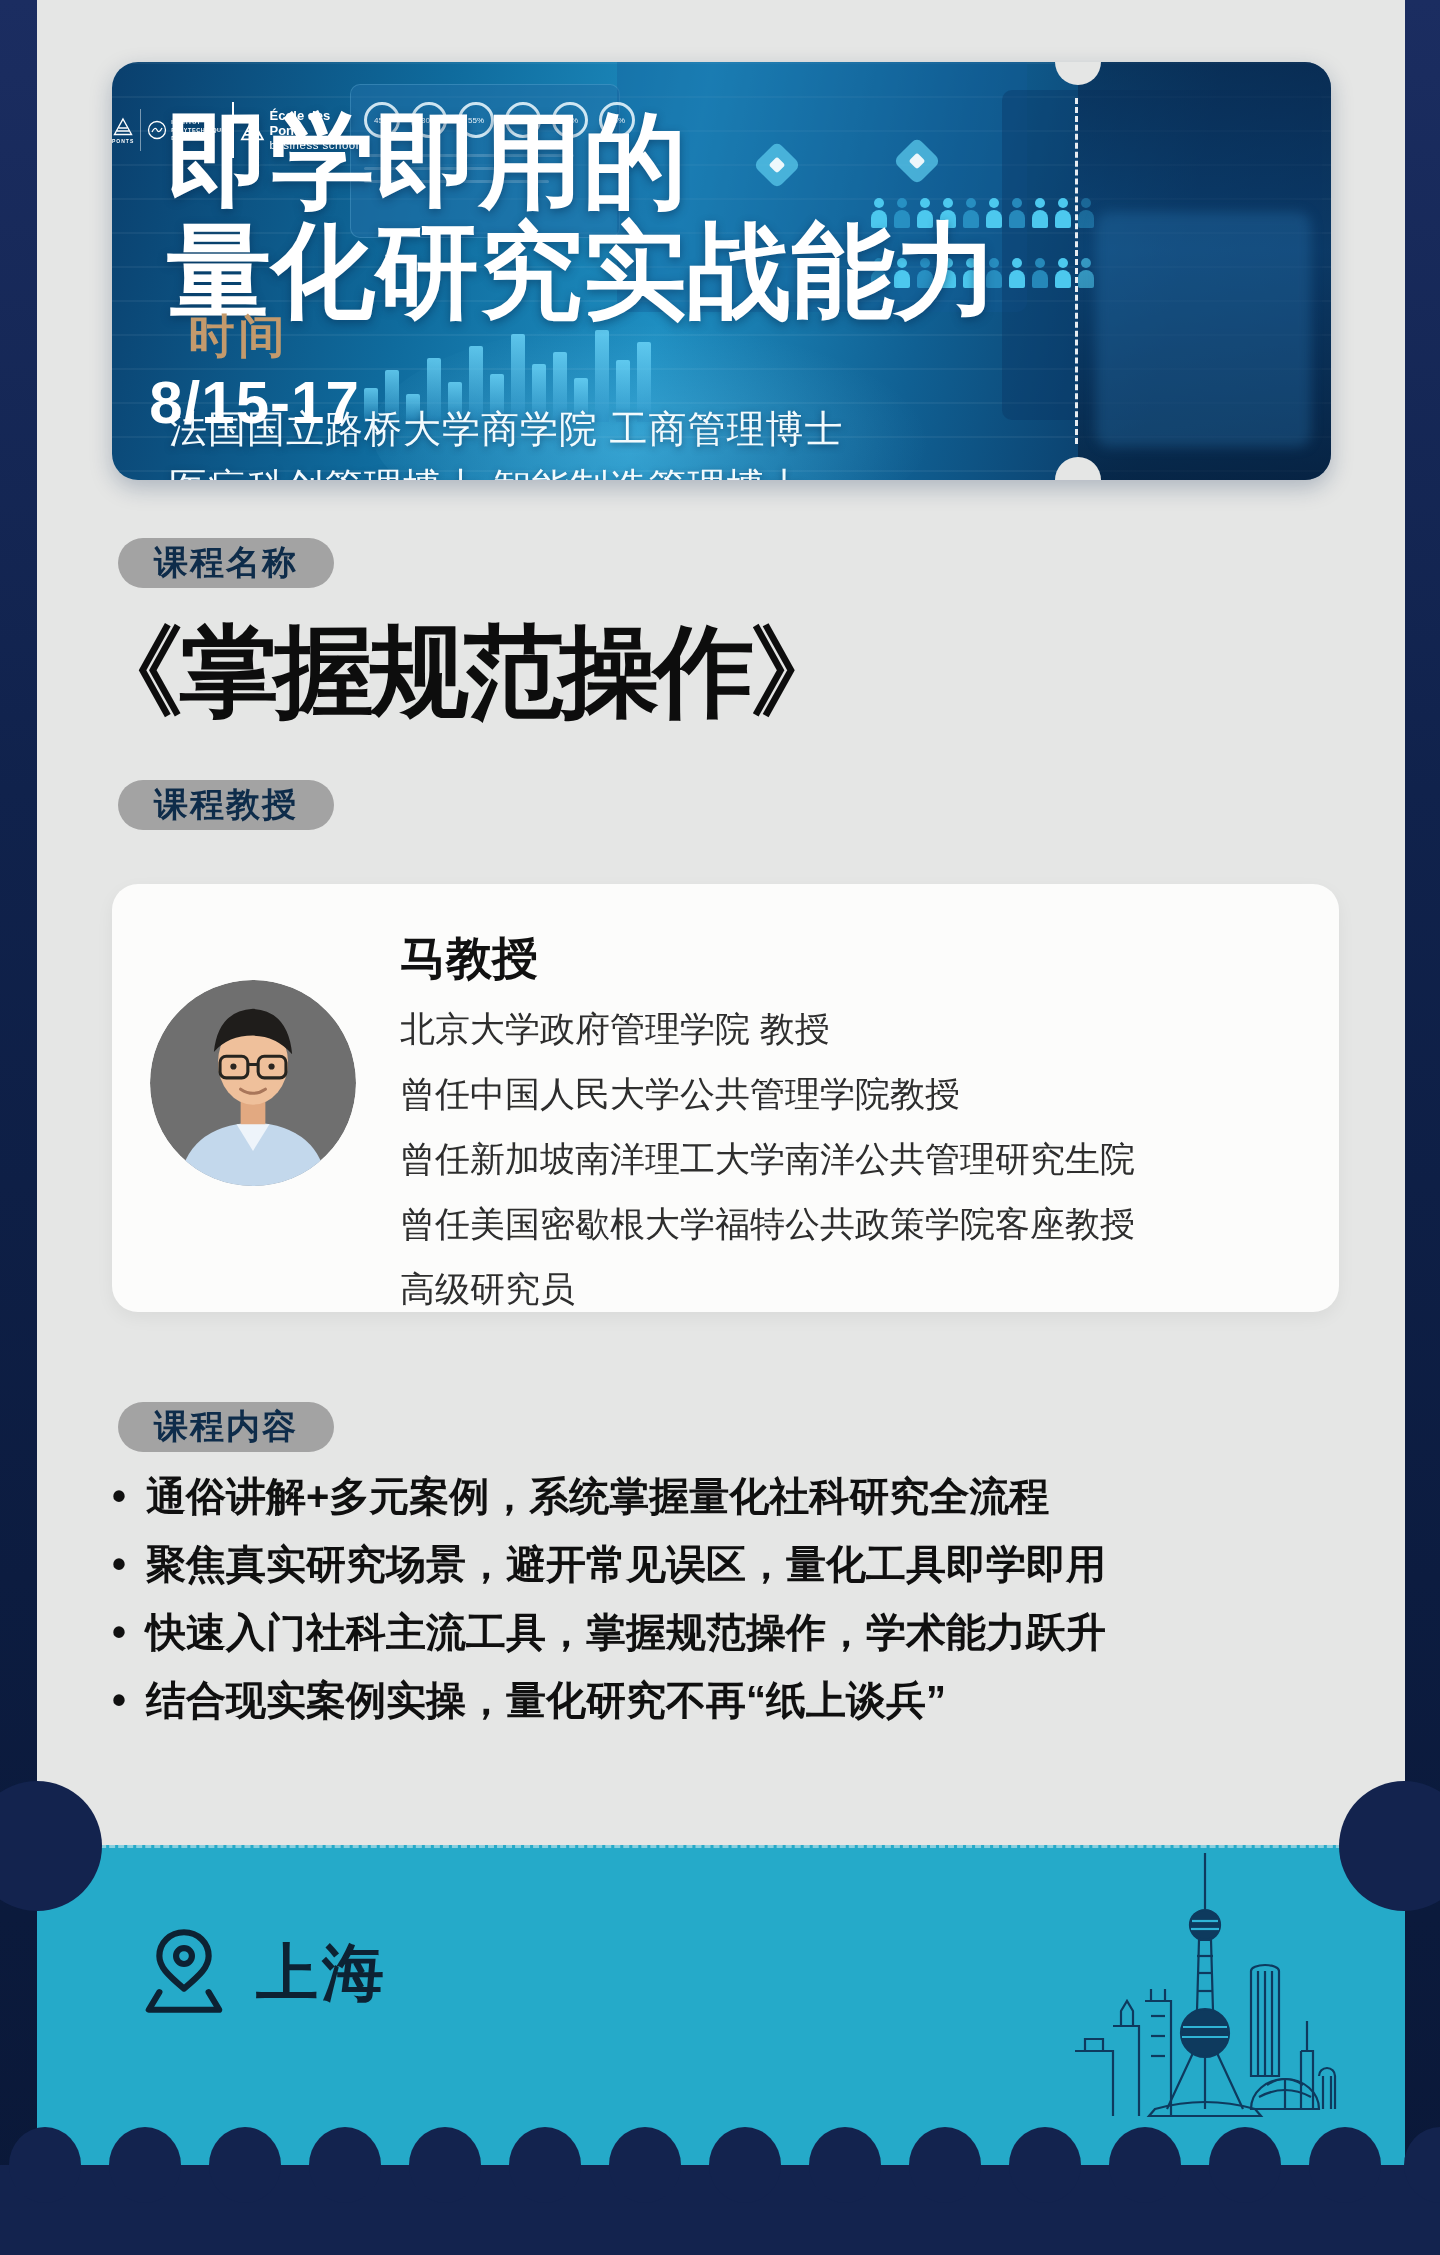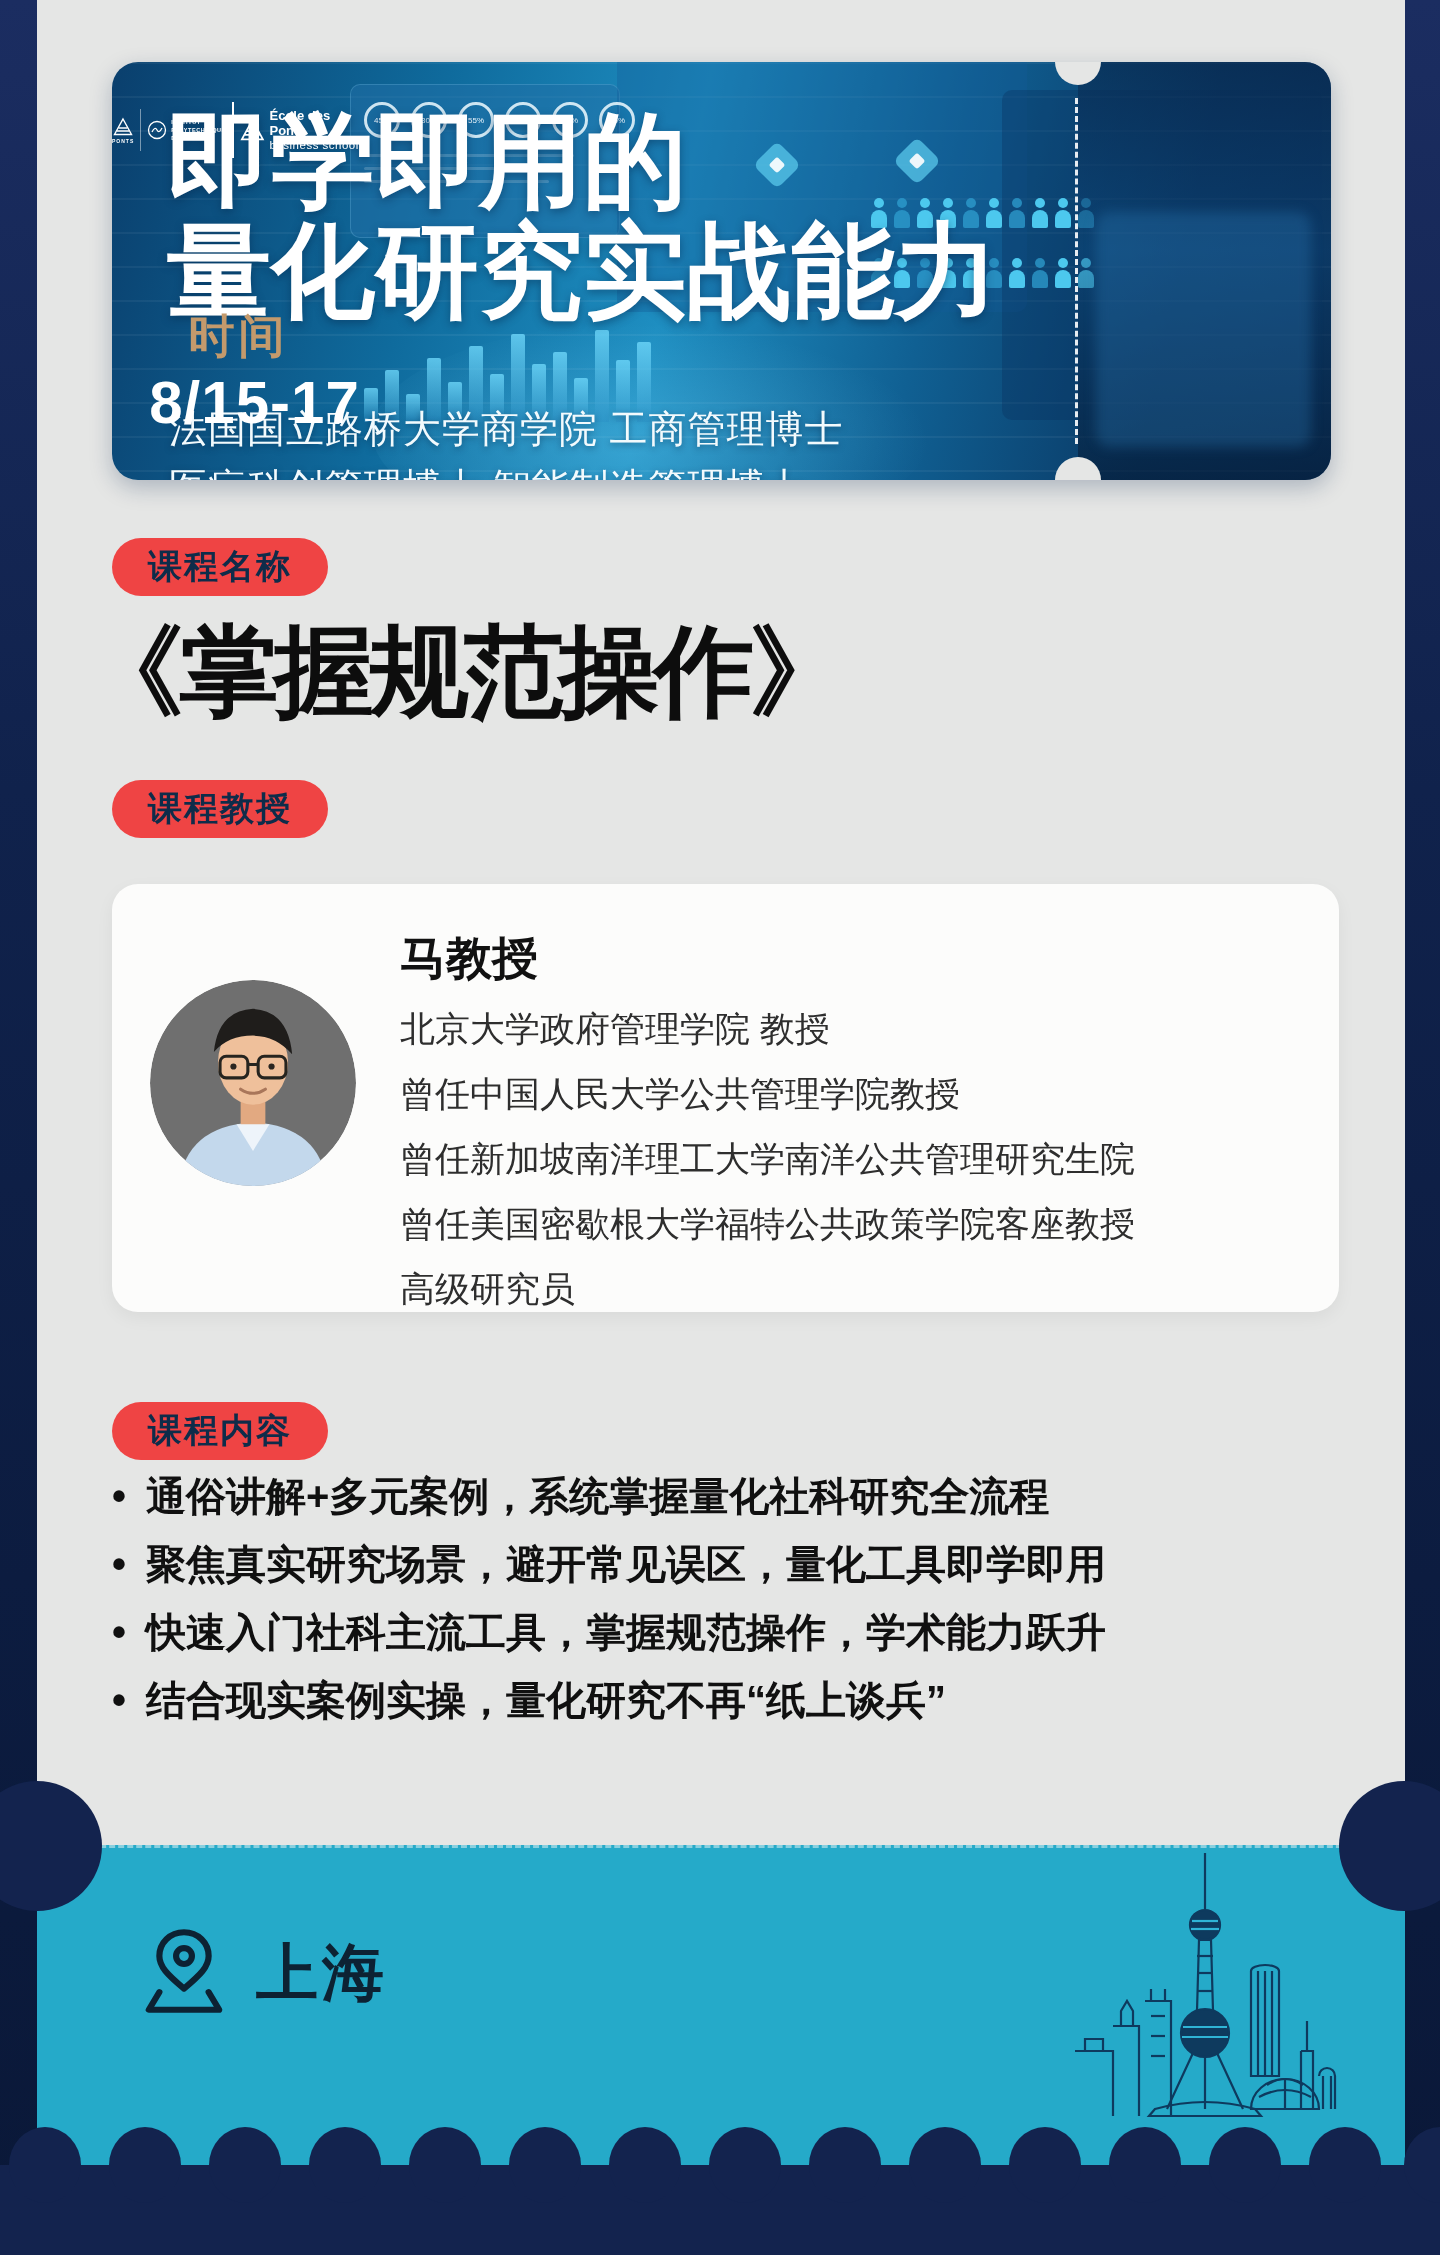--- a/index.html
+++ b/index.html
@@ -73,22 +73,22 @@
   .edp-text .l2{font-size:11.5px;font-weight:400;letter-spacing:.5px;}
   .time-label{position:absolute;left:0;top:244px;width:253px;text-align:center;z-index:3;
     font-size:46px;font-weight:700;color:#c49a6c;letter-spacing:4px;}
   .time-value{position:absolute;left:0;top:306px;width:253px;text-align:center;z-index:3;
     font-size:60px;font-weight:700;color:#ffffff;letter-spacing:1px;white-space:nowrap;padding-left:16px;}
   .divider{position:absolute;left:963px;top:36px;height:346px;border-left:3px dashed rgba(255,255,255,.9);z-index:4;}
   .notch{position:absolute;left:943px;width:46px;height:46px;border-radius:50%;background:#e5e6e5;z-index:5;}
   .notch-top{top:-23px;} .notch-bottom{top:395px;}
 
   
-  .badge{position:absolute;left:112px;height:58px;padding:0 36px;border-radius:30px;
-    background:#ef4444;color:#0e2c4a;font-size:34px;font-weight:800;letter-spacing:2px;
+  .badge{position:absolute;left:118px;height:50px;padding:0 36px;border-radius:30px;
+    background:#a3a3a3;color:#0e2c4a;font-size:34px;font-weight:800;letter-spacing:2px;
     display:flex;align-items:center;}
   .badge1{top:538px;} .badge2{top:780px;} .badge3{top:1402px;}
   .course-title{position:absolute;left:84px;top:606px;color:#0d0d0d;
     font-size:100px;font-weight:900;letter-spacing:-5px;white-space:nowrap;}
 
   .card{position:absolute;left:112px;top:884px;width:1219px;height:428px;border-radius:26px;
     background:#fcfcfb;box-shadow:0 6px 18px rgba(0,0,0,.05);padding-left:8px;}
   .avatar{position:absolute;left:38px;top:96px;width:206px;height:206px;border-radius:50%;overflow:hidden;}
   .prof-name{position:absolute;left:288px;top:44px;font-size:46px;font-weight:800;color:#111;}
   .prof-bio{position:absolute;left:288px;top:112px;font-size:35px;line-height:65px;color:#2e2e2e;white-space:nowrap;}

